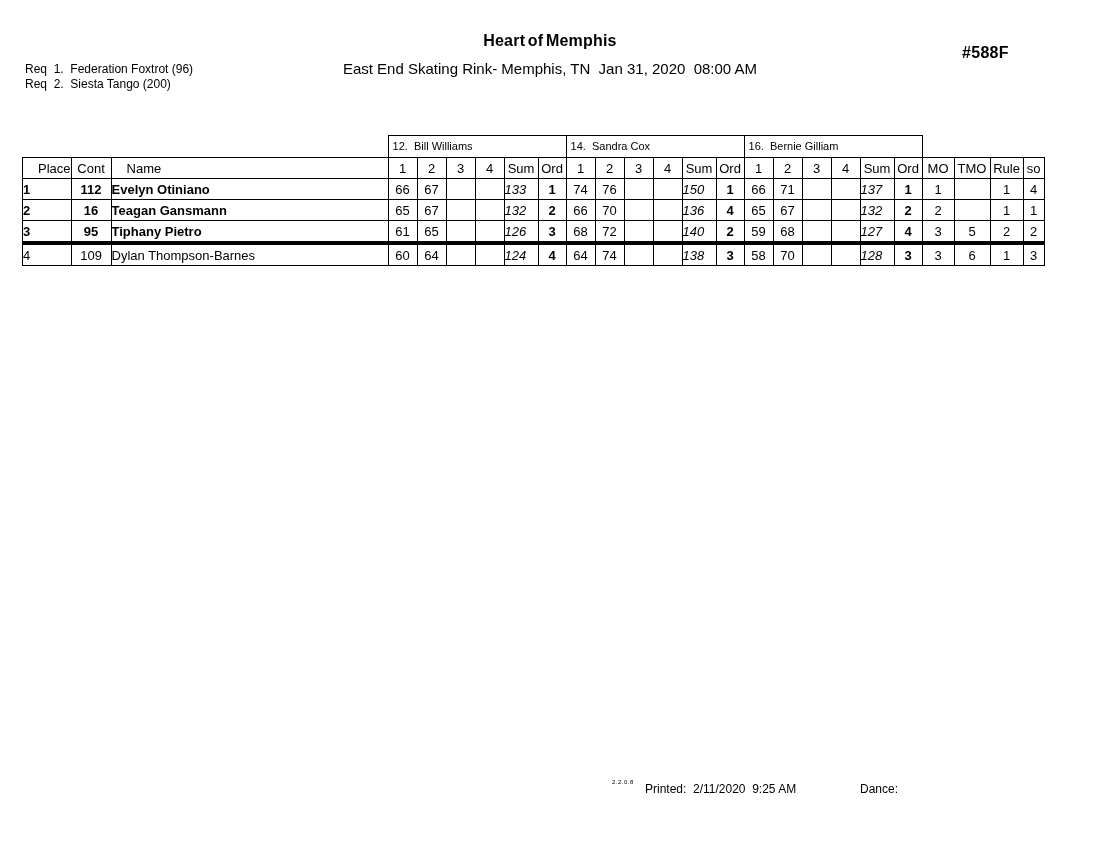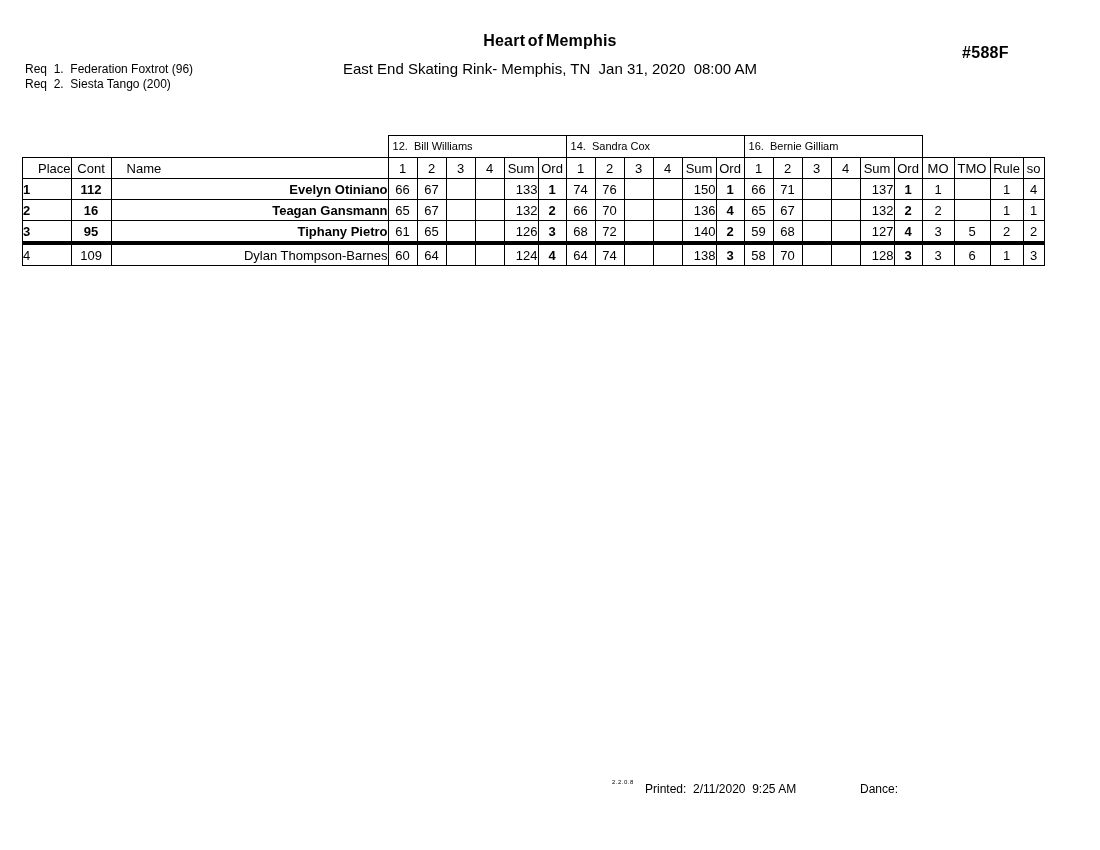--- a/index.html
+++ b/index.html
@@ -22,24 +22,24 @@
     position:absolute;left:22px;top:135px;border-collapse:collapse;table-layout:fixed;
     font-size:13px;line-height:15px;
   }
   .results td,.results th{border:1px solid #000;padding:0;height:20px;overflow:hidden;vertical-align:middle;}
   .results th{font-weight:normal;text-align:center;height:20px;}
   .judge-row td{height:21px;}
   td.nob{border:none;background:#fff;}
   td.jn{font-size:11px;text-align:left;padding-left:4px;white-space:pre;}
   .pl{text-align:left;padding-left:8px;}
   .ct{text-align:center;}
-  .nm{text-align:right;padding-left:6px;}
+  .nm{text-align:left;padding-left:6px;}
   th.l{text-align:left;padding-left:15px;}
   .sc{text-align:center;padding-left:4px;}
-  .sum{text-align:right;padding-right:3px;}
+  .sum{padding-right:3px;font-style:italic;}
   .ord{text-align:center;border-left:4px solid #000;border-right:4px solid #000;}
   td.ord{font-weight:bold;}
   .rc{text-align:center;}
   tr.b .pl,tr.b .ct,tr.b .nm{font-weight:bold;}
   tr.sep td{border-bottom:4px solid #000;}
   
   .fver{position:absolute;left:612px;top:779px;font-size:6px;letter-spacing:.5px;}
   .fprint{position:absolute;left:645px;top:782px;font-size:12px;white-space:pre;}
   .fscorer{position:absolute;left:860px;top:782px;font-size:12px;}
 </style>

